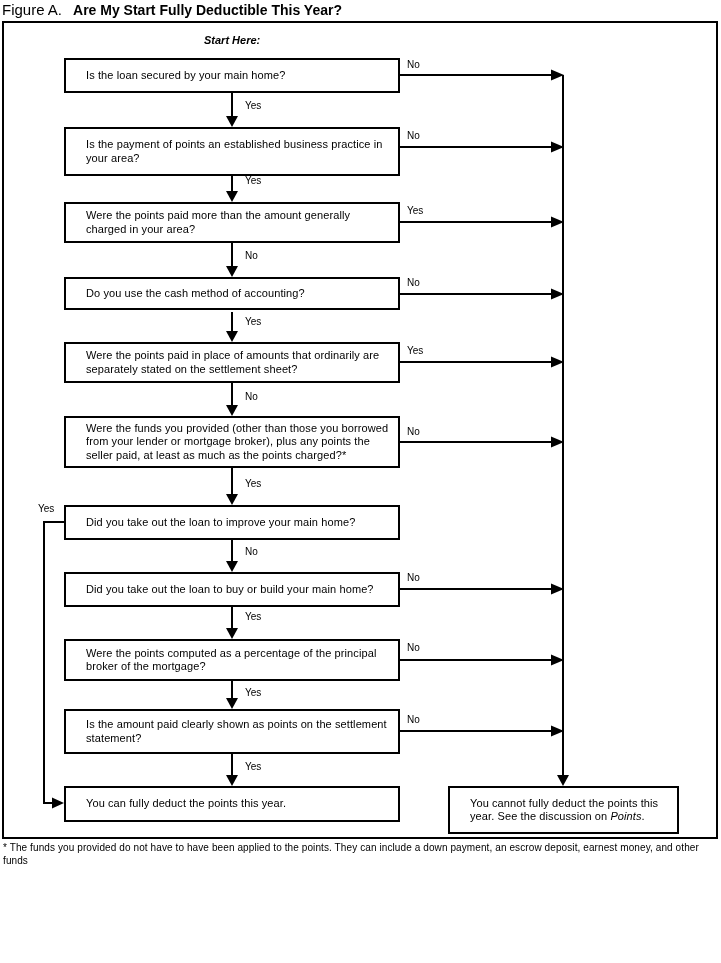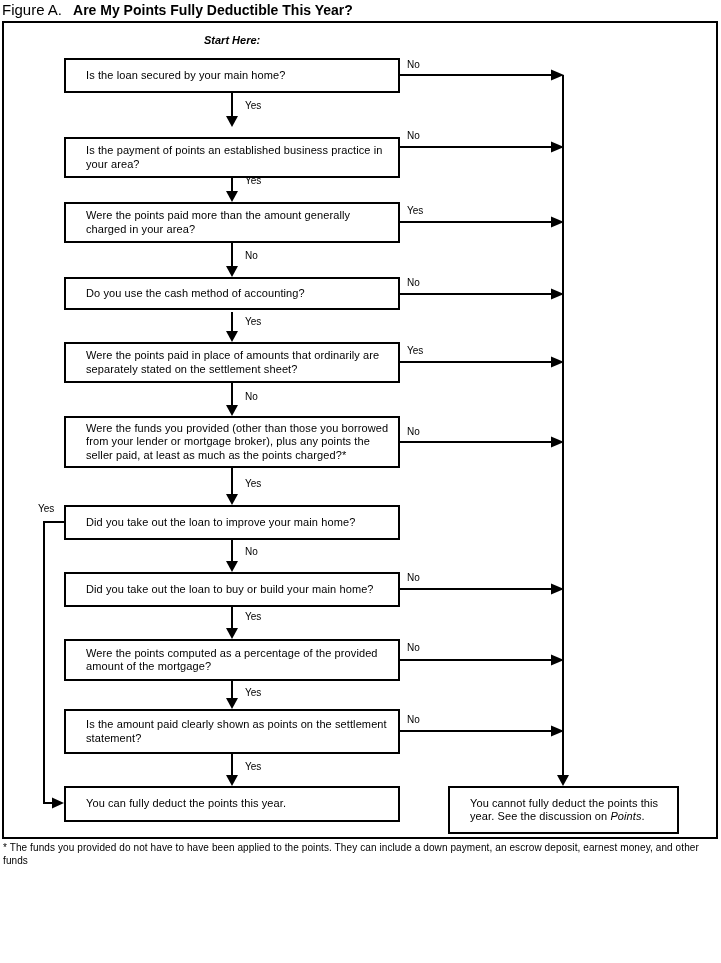--- a/index.html
+++ b/index.html
@@ -91,21 +91,21 @@
     display: block;
     margin-left: 9px;
   }
 </style>
 </head>
 <body>
 
 <div id="page">
 
   <div id="figure-title">
-    <span class="prefix">Figure A.</span><span class="main">Are My Points Fully Deductible This Year?</span>
+    <span class="prefix">Figure A.</span><span class="main">Are My Start Fully Deductible This Year?</span>
   </div>
 
   <div id="figure-border"></div>
 
   <div id="start-label">Start Here:</div>
 
   <svg id="arrow-layer" viewBox="0 0 721 963" xmlns="http://www.w3.org/2000/svg">
     <g stroke="#000" stroke-width="2" fill="#000">
 
       <g>
@@ -196,21 +196,21 @@
         <line x1="44" y1="521" x2="44" y2="804"></line>
         <line x1="44" y1="803" x2="53" y2="803"></line>
         <polygon points="52,797.5 52,808.5 64,803" stroke="none"></polygon>
       </g>
     </g>
   </svg>
 
   <div class="qbox" style="top:58px;height:35px;">
     <span>Is the loan secured by your main home?</span>
   </div>
-  <div class="qbox" style="top:137px;height:41px;">
+  <div class="qbox" style="top:127px;height:49px;">
     <span>Is the payment of points an established business practice in your area?</span>
   </div>
   <div class="qbox" style="top:202px;height:41px;">
     <span>Were the points paid more than the amount generally charged in your area?</span>
   </div>
   <div class="qbox" style="top:277px;height:33px;">
     <span>Do you use the cash method of accounting?</span>
   </div>
   <div class="qbox" style="top:342px;height:41px;">
     <span>Were the points paid in place of amounts that ordinarily are separately stated on the settlement sheet?</span>
@@ -218,21 +218,21 @@
   <div class="qbox" style="top:416px;height:52px;">
     <span>Were the funds you provided (other than those you borrowed from your lender or mortgage broker), plus any points the seller paid, at least as much as the points charged?*</span>
   </div>
   <div class="qbox" style="top:505px;height:35px;">
     <span>Did you take out the loan to improve your main home?</span>
   </div>
   <div class="qbox" style="top:572px;height:35px;">
     <span>Did you take out the loan to buy or build your main home?</span>
   </div>
   <div class="qbox" style="top:639px;height:42px;">
-    <span>Were the points computed as a percentage of the provided amount of the mortgage?</span>
+    <span>Were the points computed as a percentage of the principal broker of the mortgage?</span>
   </div>
   <div class="qbox" style="top:709px;height:45px;">
     <span>Is the amount paid clearly shown as points on the settlement statement?</span>
   </div>
 
   <div class="qbox" style="top:786px;height:36px;">
     <span>You can fully deduct the points this year.</span>
   </div>
   <div class="qbox result-no" style="top:786px;height:48px;">
     <span><span>You cannot fully deduct the points this year. See the discussion on </span><i>Points</i><span>.</span></span>

